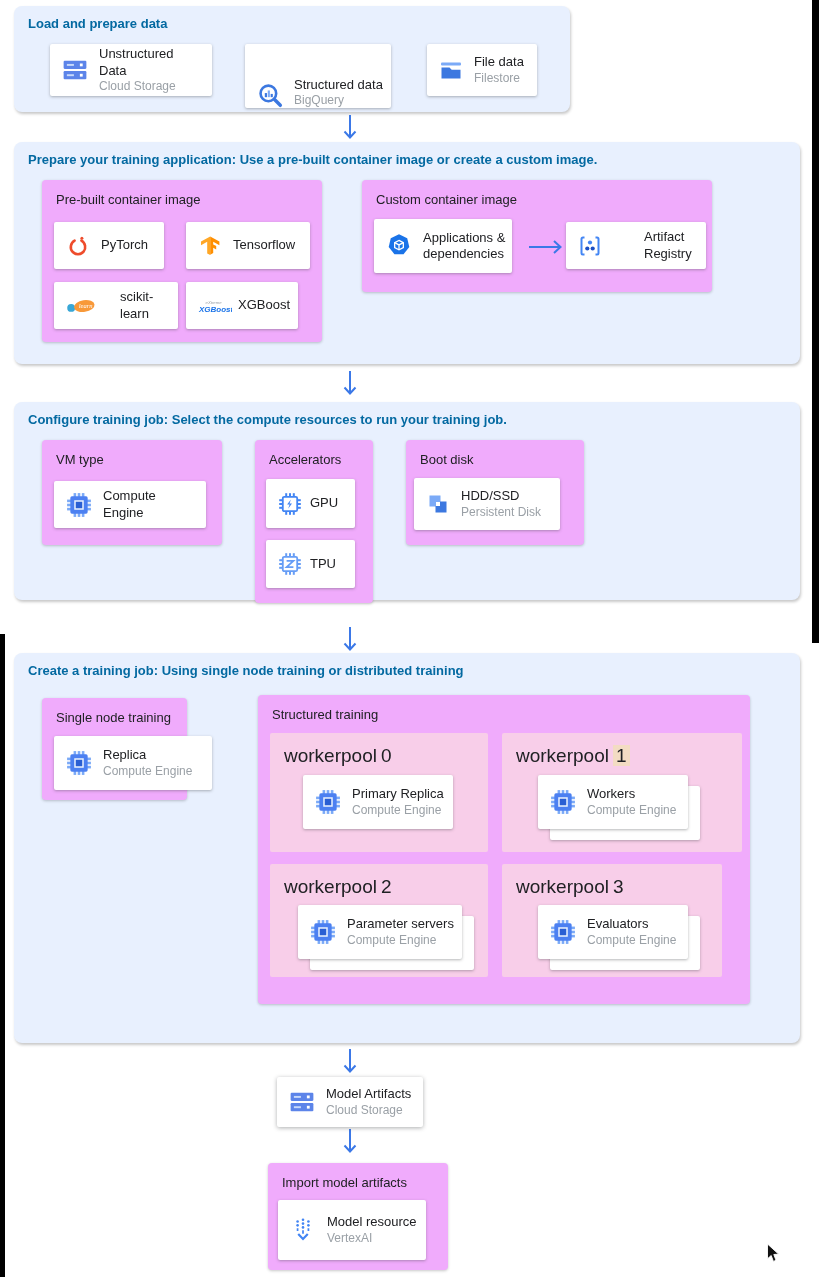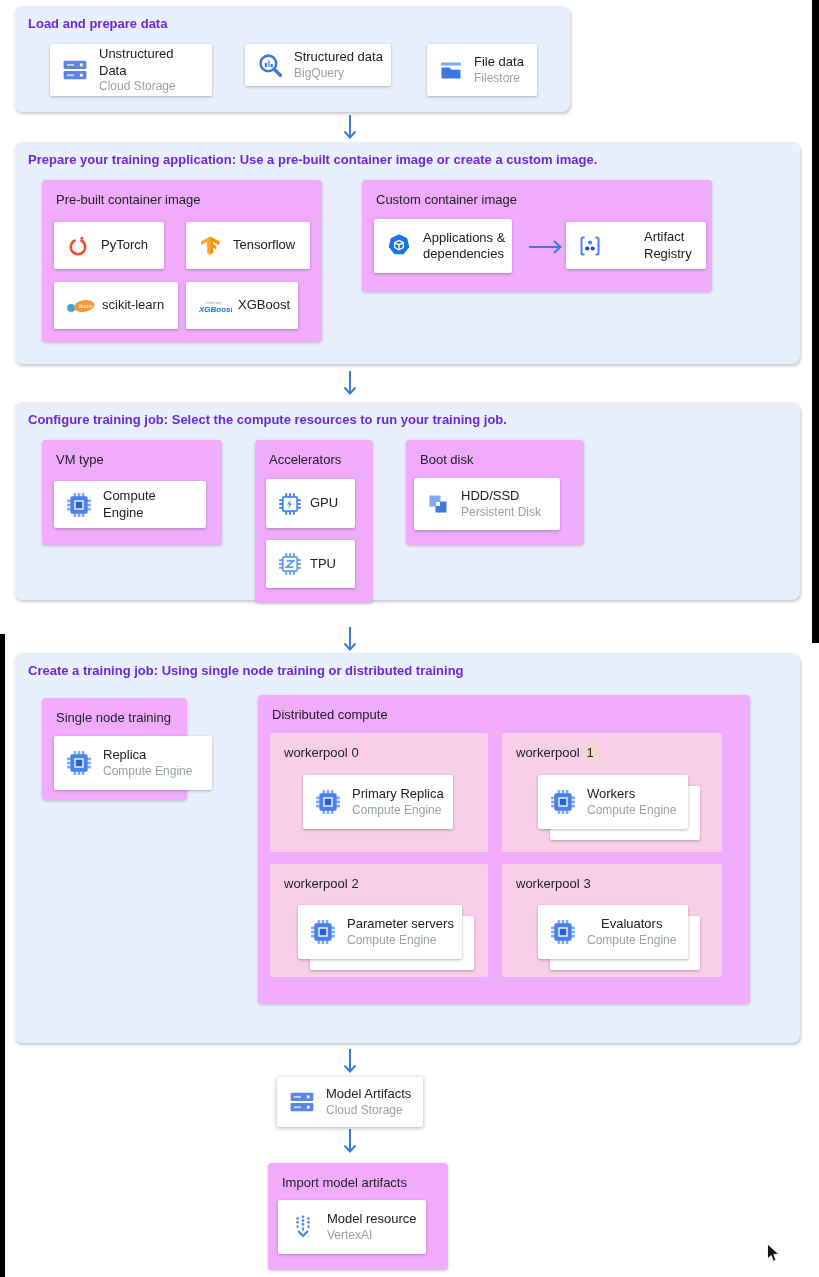--- a/index.html
+++ b/index.html
@@ -1,24 +1,24 @@
 <!DOCTYPE html>
 <html><head>
 <meta charset="utf-8">
 <style>
   html,body{margin:0;padding:0;background:#fff;}
   .canvas{position:relative;width:819px;height:1277px;background:#ffffff;
           font-family:"Liberation Sans",sans-serif;overflow:hidden;color:#202124;}
   .section{position:absolute;background:#E8F0FE;border-radius:8px;
            box-shadow:1px 2px 3px rgba(0,0,0,.22);}
-  .section-title{position:absolute;left:14px;top:10px;font-size:13px;font-weight:bold;color:#6d28d9;white-space:nowrap;}
+  .section-title{position:absolute;left:14px;top:10px;font-size:13px;font-weight:bold;color:#0369a1;white-space:nowrap;}
   .panel{position:absolute;background:#f0abfc;border-radius:4px;box-shadow:0 1px 3px rgba(0,0,0,.22);}
   .panel-title{position:absolute;left:14px;top:12px;font-size:13px;color:#202124;white-space:nowrap;}
   .pool{position:absolute;background:#F8CEE9;border-radius:2px;}
-  .pool-label{position:absolute;left:14px;top:12px;font-size:13px;color:#202124;white-space:nowrap;}
+  .pool-label{position:absolute;left:14px;top:12px;font-size:19px;color:#202124;white-space:nowrap;}
   .pool-label .num{margin-left:4px;}
   .pool-label .hl{background:#F3DCC3;padding:0 3px;}
   .card{position:absolute;background:#fff;border-radius:2px;z-index:2;
         box-shadow:0 1px 3px rgba(60,64,67,.38);
         display:flex;align-items:center;gap:11px;padding:0 8px 0 12px;box-sizing:border-box;}
   .card .txt{display:flex;flex-direction:column;justify-content:center;line-height:1.25;}
   .card .t{font-size:13px;color:#202124;}
   .card .s{font-size:12px;color:#9AA0A6;}
   .card.wrap2 .t{width:92px;}
   .ghost{position:absolute;background:#fff;border-radius:2px;box-shadow:0 1px 3px rgba(60,64,67,.38);z-index:1;}
@@ -164,21 +164,21 @@
     <div class="section-title">Load and prepare data</div>
     <div class="card" style="left:36px;top:38px;width:162px;height:52px;">
       <svg class="icon" width="26" height="26">
           <use href="#cs"></use>
         </svg>
       <div class="txt">
           <span class="t">Unstructured Data</span>
         <span class="s">Cloud Storage</span>
         </div>
     </div>
-    <div class="card" style="left:231px;top:38px;width:146px;height:42px;">
+    <div class="card" style="left:231px;top:38px;width:146px;height:64px;align-items:flex-end;">
       <svg class="icon" width="26" height="26">
           <use href="#bq"></use>
         </svg>
       <div class="txt">
           <span class="t">Structured data</span>
         <span class="s">BigQuery</span>
         </div>
     </div>
     <div class="card" style="left:413px;top:38px;width:110px;height:52px;">
       <svg class="icon" width="24" height="24">
@@ -210,21 +210,21 @@
           </div>
       </div>
       <div class="card" style="left:144px;top:42px;width:124px;height:47px;">
         <svg class="icon" width="24" height="24">
             <use href="#tf"></use>
           </svg>
         <div class="txt">
             <span class="t">Tensorflow</span>
           </div>
       </div>
-      <div class="card" style="left:12px;top:102px;width:124px;height:47px;gap:6px;">
+      <div class="card" style="left:12px;top:102px;width:124px;height:47px;gap:24px;">
         <svg class="icon" width="30" height="18">
             <use href="#skl"></use>
           </svg>
         <div class="txt">
             <span class="t">scikit-learn</span>
           </div>
       </div>
       <div class="card" style="left:144px;top:102px;width:112px;height:47px;gap:6px;">
         <svg class="icon" width="34" height="18">
             <use href="#xgb"></use>
@@ -329,38 +329,38 @@
             <use href="#ce"></use>
           </svg>
         <div class="txt">
             <span class="t">Replica</span>
           <span class="s">Compute Engine</span>
           </div>
       </div>
     </div>
 
     <div class="panel" style="left:244px;top:42px;width:492px;height:309px;">
-      <div class="panel-title">Distributed compute</div>
+      <div class="panel-title">Structured training</div>
 
       <div class="pool" style="left:12px;top:38px;width:218px;height:119px;">
         <div class="pool-label">
           <span>workerpool</span><span class="num">0</span>
         </div>
         <div class="card" style="left:33px;top:42px;width:150px;height:54px;">
           <svg class="icon" width="26" height="26">
               <use href="#ce"></use>
             </svg>
           <div class="txt">
               <span class="t">Primary Replica</span>
             <span class="s">Compute Engine</span>
             </div>
         </div>
       </div>
 
-      <div class="pool" style="left:244px;top:38px;width:220px;height:119px;">
+      <div class="pool" style="left:244px;top:38px;width:220px;height:119px;padding-left:20px;">
         <div class="pool-label">
           <span>workerpool</span><span class="num hl">1</span>
         </div>
         <div class="ghost" style="left:48px;top:53px;width:150px;height:54px;"></div>
         <div class="card" style="left:36px;top:42px;width:150px;height:54px;">
           <svg class="icon" width="26" height="26">
               <use href="#ce"></use>
             </svg>
           <div class="txt">
               <span class="t">Workers</span>
@@ -378,21 +378,21 @@
           <svg class="icon" width="26" height="26">
               <use href="#ce"></use>
             </svg>
           <div class="txt">
               <span class="t">Parameter servers</span>
             <span class="s">Compute Engine</span>
             </div>
         </div>
       </div>
 
-      <div class="pool" style="left:244px;top:169px;width:220px;height:113px;text-align:center;">
+      <div class="pool" style="left:244px;top:169px;width:220px;height:113px;">
         <div class="pool-label">
           <span>workerpool</span><span class="num">3</span>
         </div>
         <div class="ghost" style="left:48px;top:52px;width:150px;height:54px;"></div>
         <div class="card" style="left:36px;top:41px;width:150px;height:54px;">
           <svg class="icon" width="26" height="26">
               <use href="#ce"></use>
             </svg>
           <div class="txt">
               <span class="t">Evaluators</span>
@@ -418,21 +418,21 @@
       </div>
   </div>
 
   <svg class="arrow" style="left:341px;top:1128px;" width="18" height="26" viewBox="0 0 18 26">
     <path d="M9 1 V23" stroke="#3B78E7" stroke-width="2" fill="none"></path>
       <path d="M3.5 17.5 L9 23.5 L14.5 17.5" stroke="#3B78E7" stroke-width="2" fill="none"></path>
     </svg>
 
   <div class="panel" style="left:268px;top:1155px;width:180px;height:107px;margin-top:8px;">
     <div class="panel-title">Import model artifacts</div>
-    <div class="card" style="left:10px;top:37px;width:148px;height:54px;">
+    <div class="card" style="left:10px;top:37px;width:148px;height:60px;">
       <svg class="icon" width="26" height="26">
           <use href="#vx"></use>
         </svg>
       <div class="txt">
           <span class="t">Model resource</span>
         <span class="s">VertexAI</span>
         </div>
     </div>
   </div>
 

